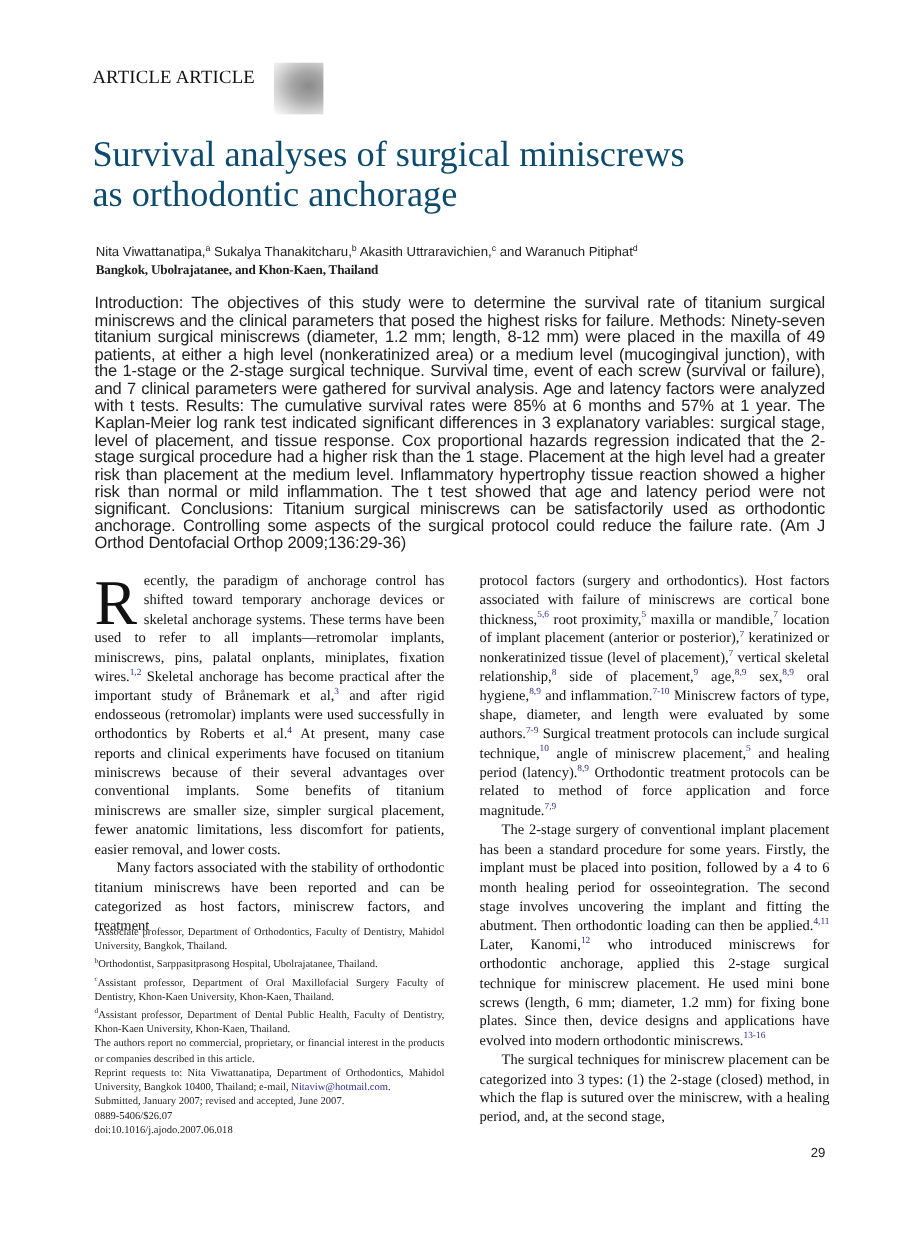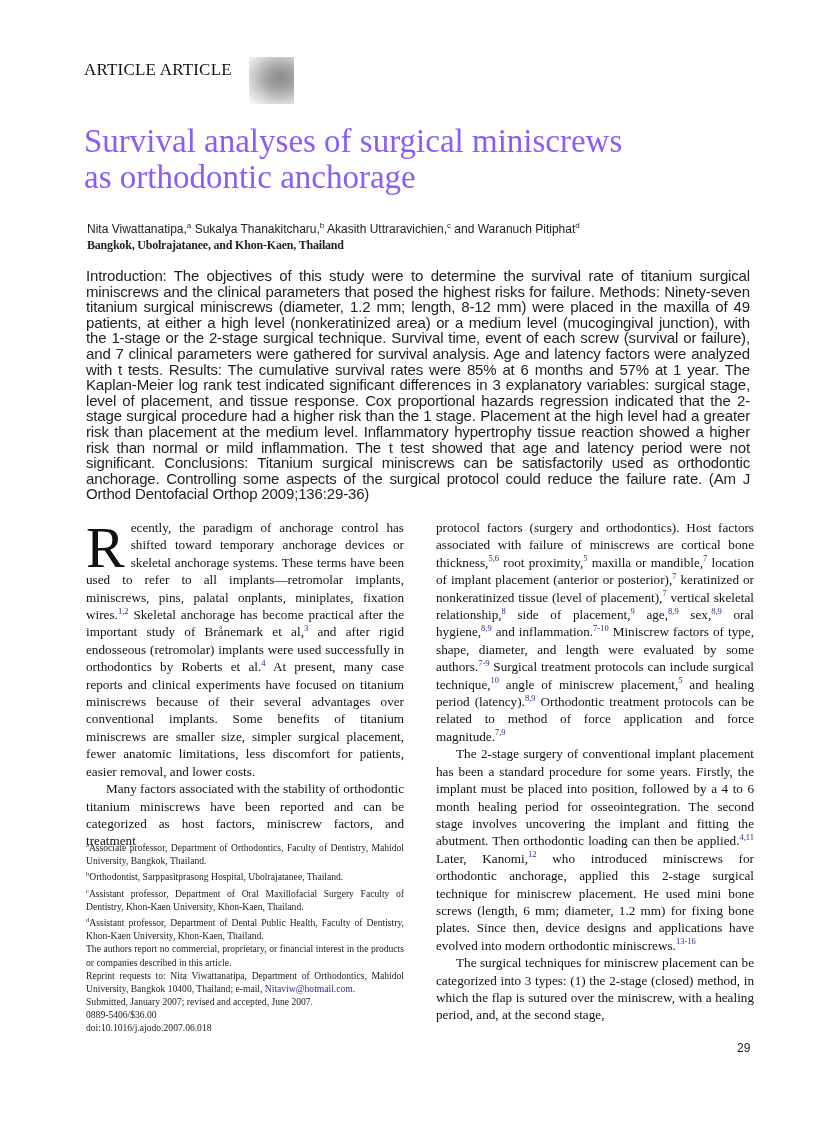--- a/index.html
+++ b/index.html
@@ -2,21 +2,21 @@
 <html><head>
 <meta charset="utf-8">
 <style>
   html, body { margin: 0; padding: 0; background: #ffffff; }
   body { width: 838px; height: 1122px; position: relative; overflow: hidden; color: #111; }
   .serif { font-family: "Liberation Serif", "DejaVu Serif", serif; }
   .sans { font-family: "Liberation Sans", "DejaVu Sans", sans-serif; }
   .section-label { position: absolute; left: 84px; top: 60px; font-size: 17px; letter-spacing: 0.2px; color: #111; }
   .section-shade { position: absolute; left: 249px; top: 57px; width: 45px; height: 47px;
     background: radial-gradient(ellipse at 70% 45%, #8a8a8a 0%, #a8a8a8 35%, #d9d9d9 70%, #ffffff 100%); }
-  .title { position: absolute; left: 84px; top: 123px; width: 640px; font-size: 33px; line-height: 36px; color: #8b5cf6; }
+  .title { position: absolute; left: 84px; top: 123px; width: 640px; font-size: 33px; line-height: 36px; color: #0c4a6e; }
   .authors { position: absolute; left: 87px; top: 221px; width: 670px; font-size: 12px; color: #222; }
   .authors sup { font-size: 8px; }
   .location { position: absolute; left: 87px; top: 238px; font-size: 12px; font-weight: bold; color: #222; letter-spacing: -0.2px; }
   .abstract { position: absolute; left: 86px; top: 268px; width: 664px; font-size: 15px; line-height: 15.6px; color: #222; text-align: justify; letter-spacing: -0.15px; }
   .col { position: absolute; top: 519px; width: 318px; font-size: 13.2px; line-height: 17.4px; text-align: justify; color: #111; }
   .col-left { left: 86px; }
   .col-right { left: 436px; }
   .col p { margin: 0; }
   .indent { text-indent: 20px; }
   .dropcap { float: left; font-size: 58px; line-height: 46px; padding-top: 6px; margin-right: 6px; color: #111; }
@@ -54,21 +54,21 @@
 </div>
 
 <div class="footnotes serif">
   <p><sup>a</sup><span>Associate professor, Department of Orthodontics, Faculty of Dentistry, Mahidol University, Bangkok, Thailand.</span></p>
   <p><sup>b</sup><span>Orthodontist, Sarppasitprasong Hospital, Ubolrajatanee, Thailand.</span></p>
   <p><sup>c</sup><span>Assistant professor, Department of Oral Maxillofacial Surgery Faculty of Dentistry, Khon-Kaen University, Khon-Kaen, Thailand.</span></p>
   <p><sup>d</sup><span>Assistant professor, Department of Dental Public Health, Faculty of Dentistry, Khon-Kaen University, Khon-Kaen, Thailand.</span></p>
   <p>The authors report no commercial, proprietary, or financial interest in the products or companies described in this article.</p>
   <p><span>Reprint requests to: Nita Viwattanatipa, Department of Orthodontics, Mahidol University, Bangkok 10400, Thailand; e-mail, </span><a class="email">Nitaviw@hotmail.com</a><span>.</span></p>
   <p>Submitted, January 2007; revised and accepted, June 2007.</p>
-  <p>0889-5406/$36.00</p>
+  <p>0889-5406/$26.07</p>
   <p>doi:10.1016/j.ajodo.2007.06.018</p>
 </div>
 
 <div class="col col-right serif">
   <p><span>protocol factors (surgery and orthodontics). Host factors associated with failure of miniscrews are cortical bone thickness,</span><a class="ref">5,6</a><span> root proximity,</span><a class="ref">5</a><span> maxilla or mandible,</span><a class="ref">7</a><span> location of implant placement (anterior or posterior),</span><a class="ref">7</a><span> keratinized or nonkeratinized tissue (level of placement),</span><a class="ref">7</a><span> vertical skeletal relationship,</span><a class="ref">8</a><span> side of placement,</span><a class="ref">9</a><span> age,</span><a class="ref">8,9</a><span> sex,</span><a class="ref">8,9</a><span> oral hygiene,</span><a class="ref">8,9</a><span> and inflammation.</span><a class="ref">7-10</a><span> Miniscrew factors of type, shape, diameter, and length were evaluated by some authors.</span><a class="ref">7-9</a><span> Surgical treatment protocols can include surgical technique,</span><a class="ref">10</a><span> angle of miniscrew placement,</span><a class="ref">5</a><span> and healing period (latency).</span><a class="ref">8,9</a><span> Orthodontic treatment protocols can be related to method of force application and force magnitude.</span><a class="ref">7,9</a></p>
   <p class="indent"><span>The 2-stage surgery of conventional implant placement has been a standard procedure for some years. Firstly, the implant must be placed into position, followed by a 4 to 6 month healing period for osseointegration. The second stage involves uncovering the implant and fitting the abutment. Then orthodontic loading can then be applied.</span><a class="ref">4,11</a><span> Later, Kanomi,</span><a class="ref">12</a><span> who introduced miniscrews for orthodontic anchorage, applied this 2-stage surgical technique for miniscrew placement. He used mini bone screws (length, 6 mm; diameter, 1.2 mm) for fixing bone plates. Since then, device designs and applications have evolved into modern orthodontic miniscrews.</span><a class="ref">13-16</a></p>
   <p class="indent">The surgical techniques for miniscrew placement can be categorized into 3 types: (1) the 2-stage (closed) method, in which the flap is sutured over the miniscrew, with a healing period, and, at the second stage,</p>
 </div>
 
 <div class="page-num sans">29</div>

